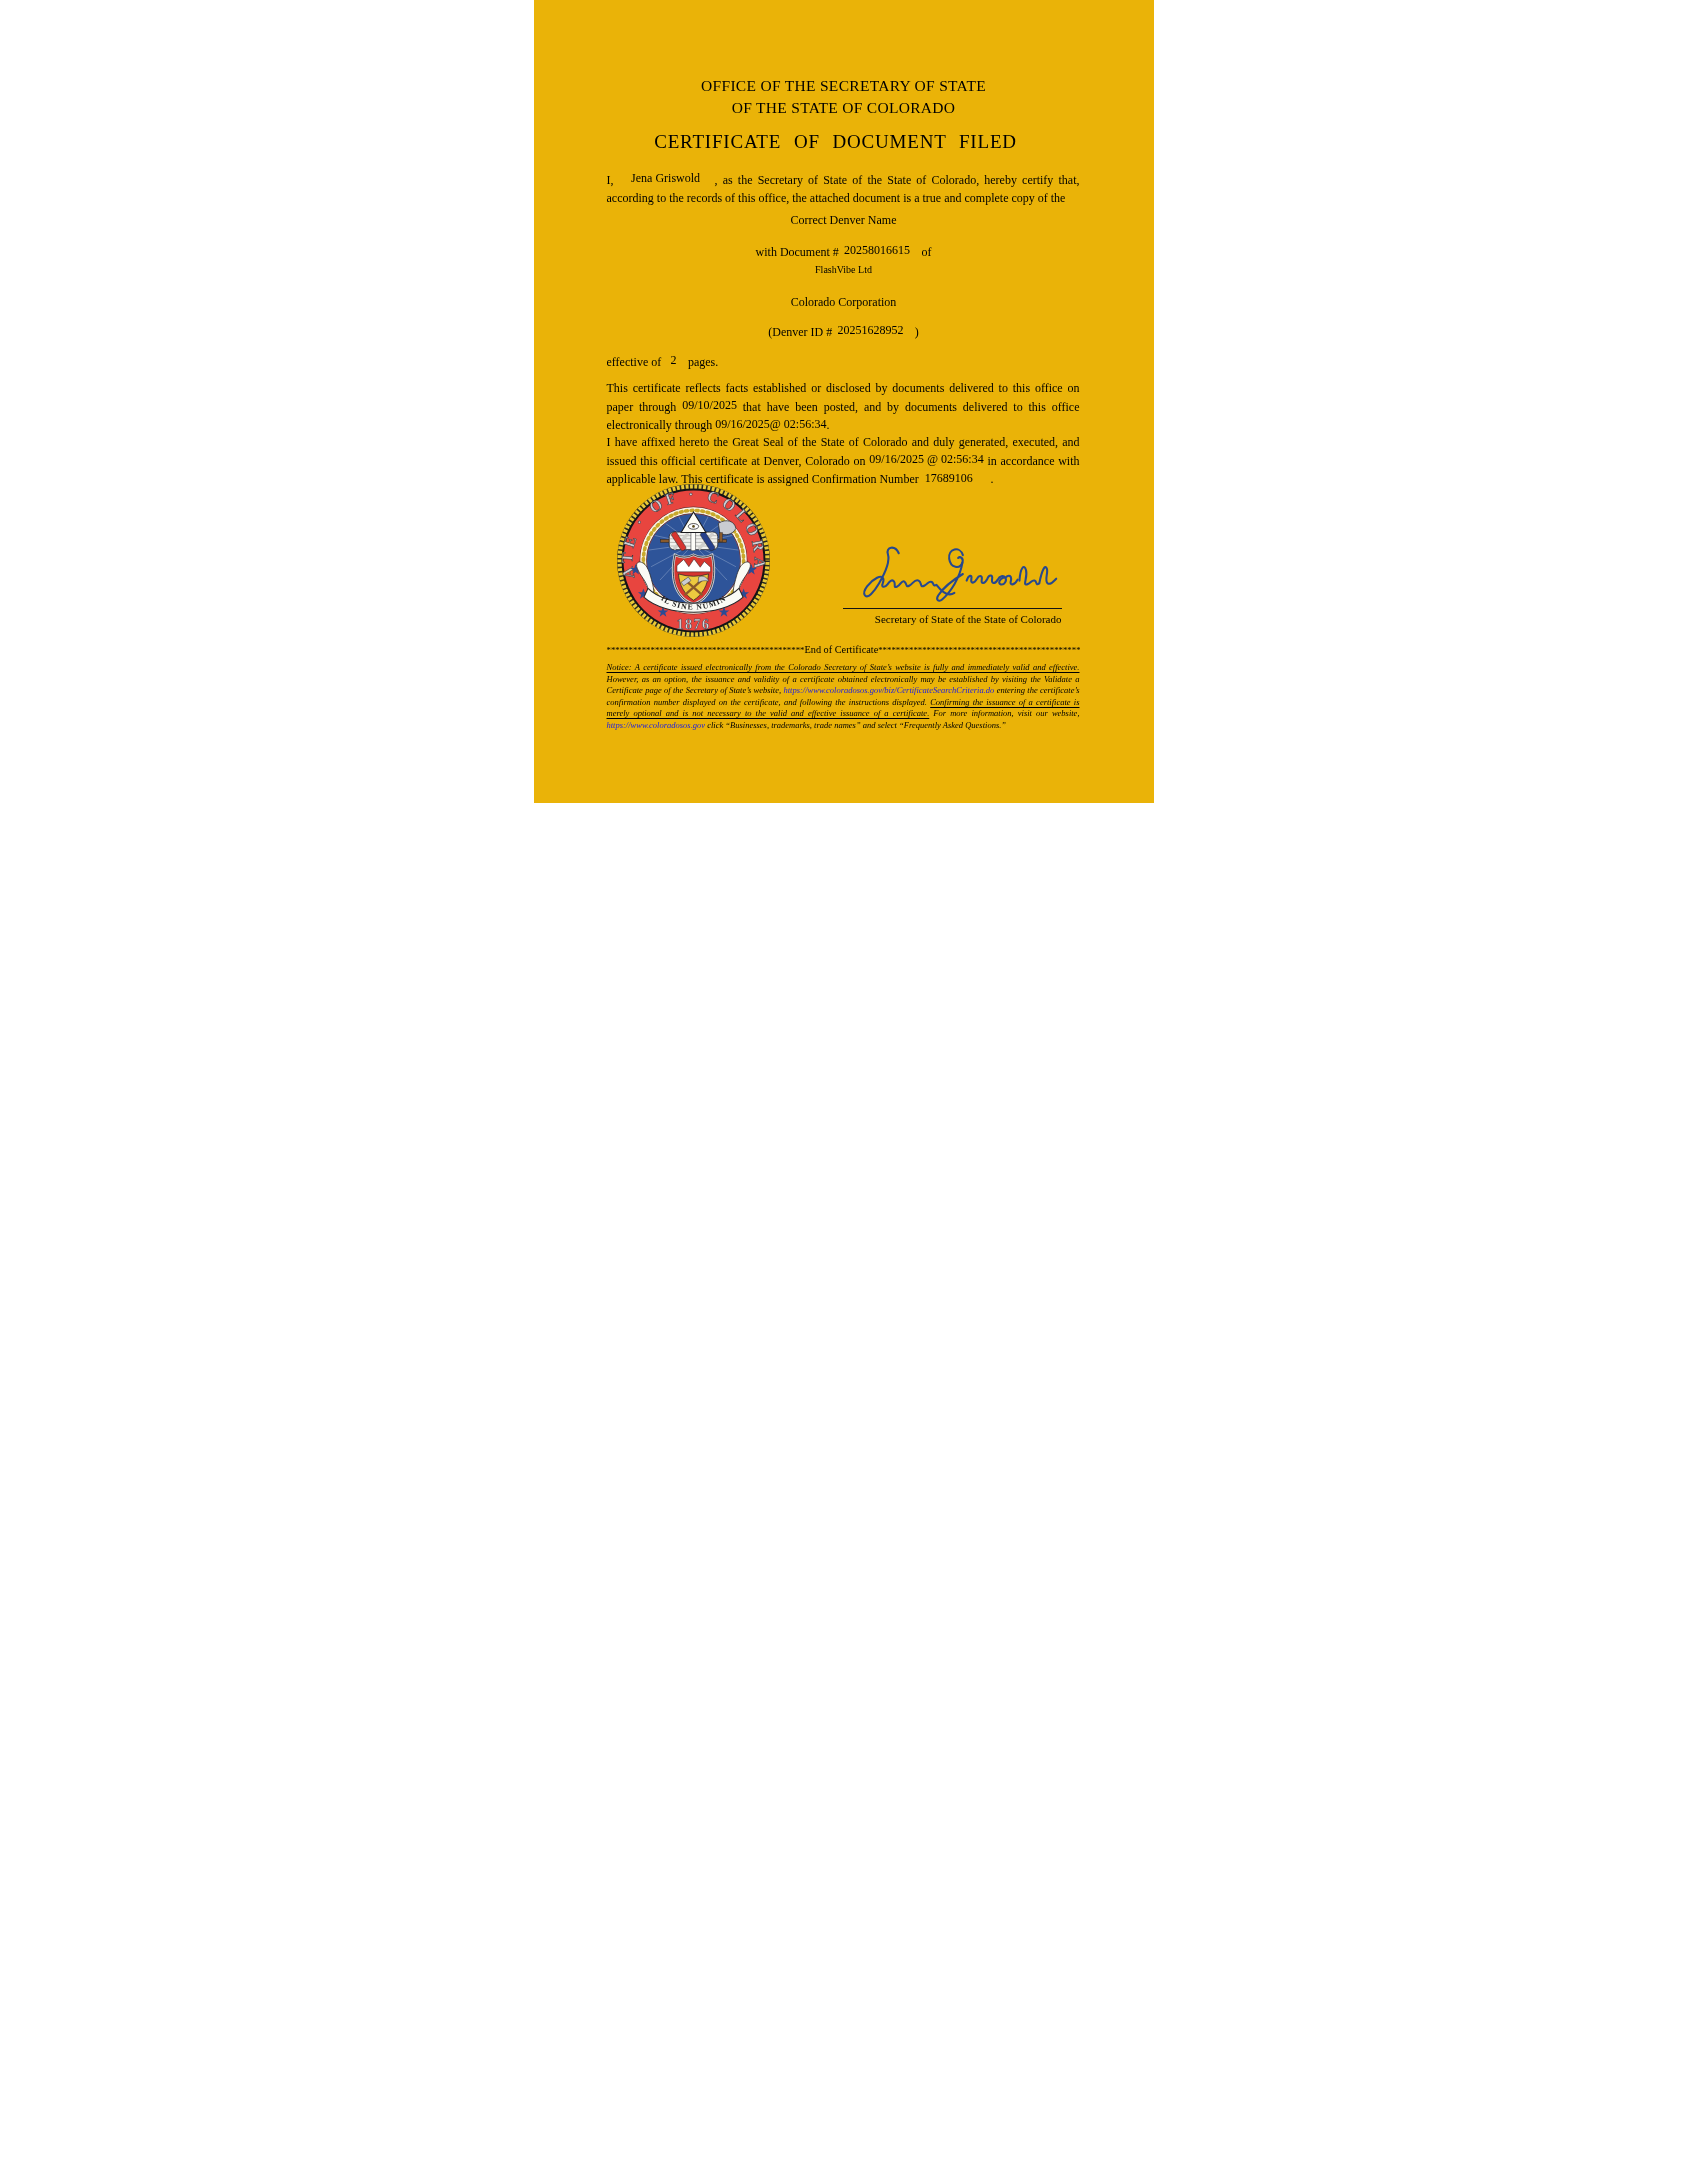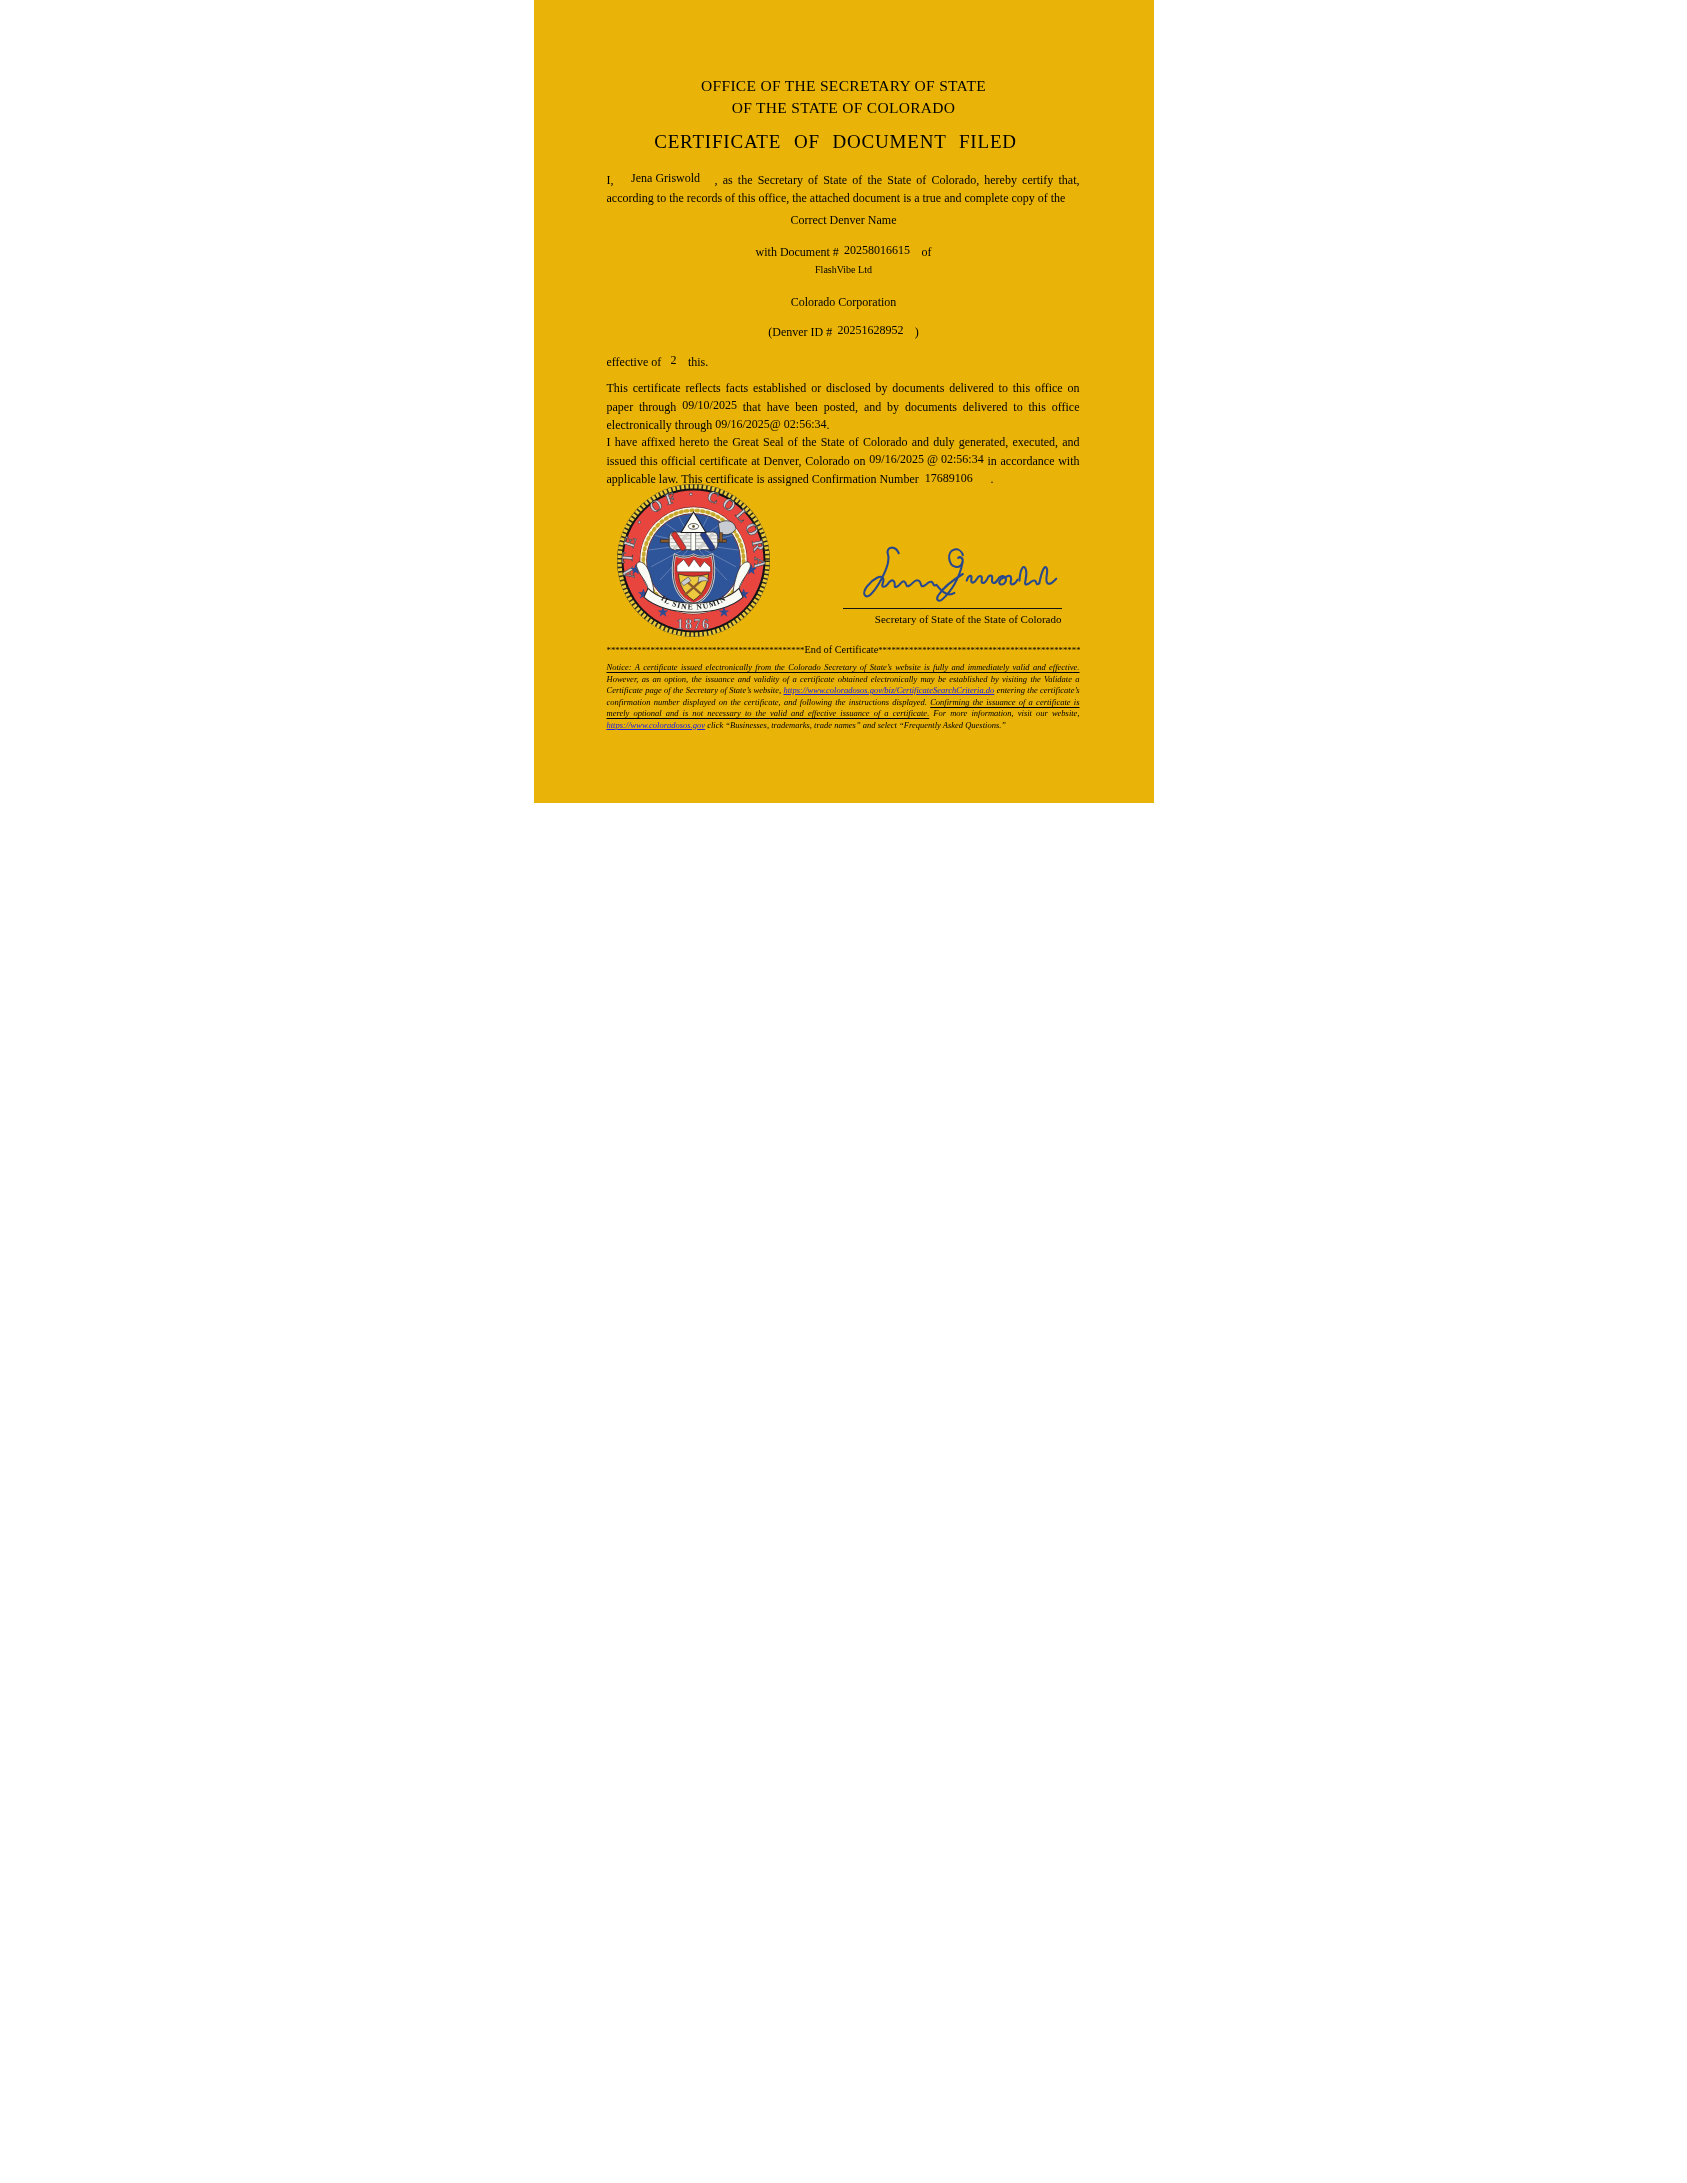--- a/index.html
+++ b/index.html
@@ -24,21 +24,21 @@
   .entity-name-line { font-size:10px; }
   .seal-wrap { top:483px; left:82px; width:155px; height:155px; }
   .sig-block { top:541px; left:309px; width:219px; }
   .sig-svg { display:block; width:219px; height:66px; }
   .sig-line { border-top:1.6px solid #141414; height:0; margin-top:1px; }
   .sig-label { text-align:right; font-size:11px; padding-top:3.6px; }
   .footer-end { top:644px; left:73px; width:473px; white-space:nowrap; overflow:hidden; text-align:center; font-size:8.8px; }
   .footer-end .end-word { font-size:10.3px; }
   .notice { top:662px; left:73px; width:473px; font-style:italic; font-size:8.5px; line-height:1.36; text-align:justify; }
   .notice .und { text-decoration:underline; text-decoration-thickness:0.8px; text-underline-offset:1.6px; }
-  .notice a, .notice .lnk { color:#2121dd; text-decoration:underline; font-style:italic; cursor:pointer; }
+  .notice a, .notice .lnk { color:#2121dd; font-style:italic; cursor:pointer; }
 </style>
 </head>
 <body>
 
 <div class="page">
 
   <div class="abs header-lines center">
     <div>OFFICE OF THE SECRETARY OF STATE</div>
     <div>OF THE STATE OF COLORADO</div>
   </div>
@@ -50,21 +50,21 @@
   <div class="abs center body-text" style="top:211px; left:0; right:0;">Correct Denver Name</div>
 
   <div class="abs center body-text" style="top:243px; left:0; right:0;"><span>with Document #</span><span class="fld gap-l-sm">20258016615</span><span class="gap-l-md">of</span></div>
 
   <div class="abs center entity-name-line" style="top:264px; left:0; right:0;">FlashVibe Ltd</div>
 
   <div class="abs center body-text" style="top:293px; left:0; right:0;">Colorado Corporation</div>
 
   <div class="abs center body-text" style="top:323px; left:0; right:0;"><span>(Denver ID #</span><span class="fld gap-l-sm">20251628952</span><span class="gap-l-md">)</span></div>
 
-  <div class="abs body-text" style="top:353px; left:73px;"><span>effective of</span><span class="fld" style="margin:0 11.4px 0 9.3px;">2</span><span>this.</span></div>
+  <div class="abs body-text" style="top:353px; left:73px;"><span>effective of</span><span class="fld" style="margin:0 11.4px 0 9.3px;">2</span><span>pages.</span></div>
 
   <div class="abs para body-text" style="top:379px; line-height:1.55;"><span>This certificate reflects facts established or disclosed by documents delivered to this office on paper through</span> <span class="fld">09/10/2025</span> <span>that have been posted, and by documents delivered to this office electronically through</span> <span class="fld">09/16/2025@ 02:56:34</span><span>.</span></div>
 
   <div class="abs para body-text" style="top:433px; line-height:1.55;"><span>I have affixed hereto the Great Seal of the State of Colorado and duly generated, executed, and issued this official certificate at Denver, Colorado on</span> <span class="fld">09/16/2025 @ 02:56:34</span> <span>in accordance with applicable law. This certificate is assigned Confirmation Number</span> <span class="fld gap-l-xs">17689106</span><span class="gap-l-lg">.</span></div>
 
   <div class="abs seal-wrap">
     <svg width="155" height="155" viewBox="0 0 300 300">
       <defs>
         <clipPath id="blueclip">
             <circle cx="150" cy="150" r="89"></circle>

